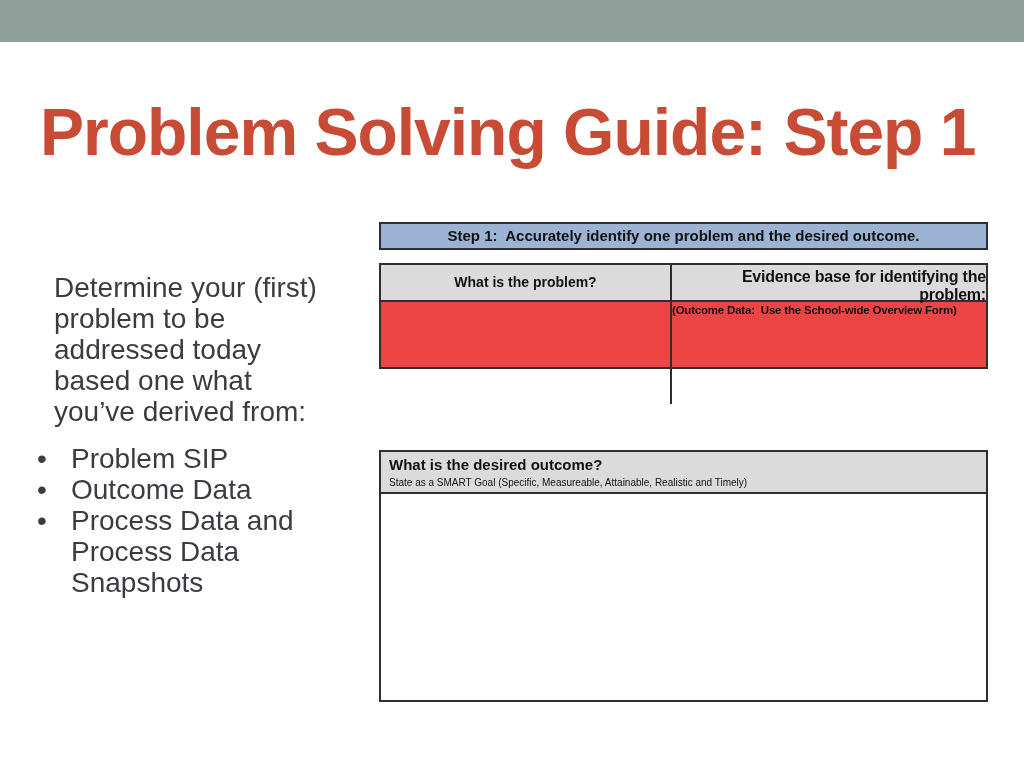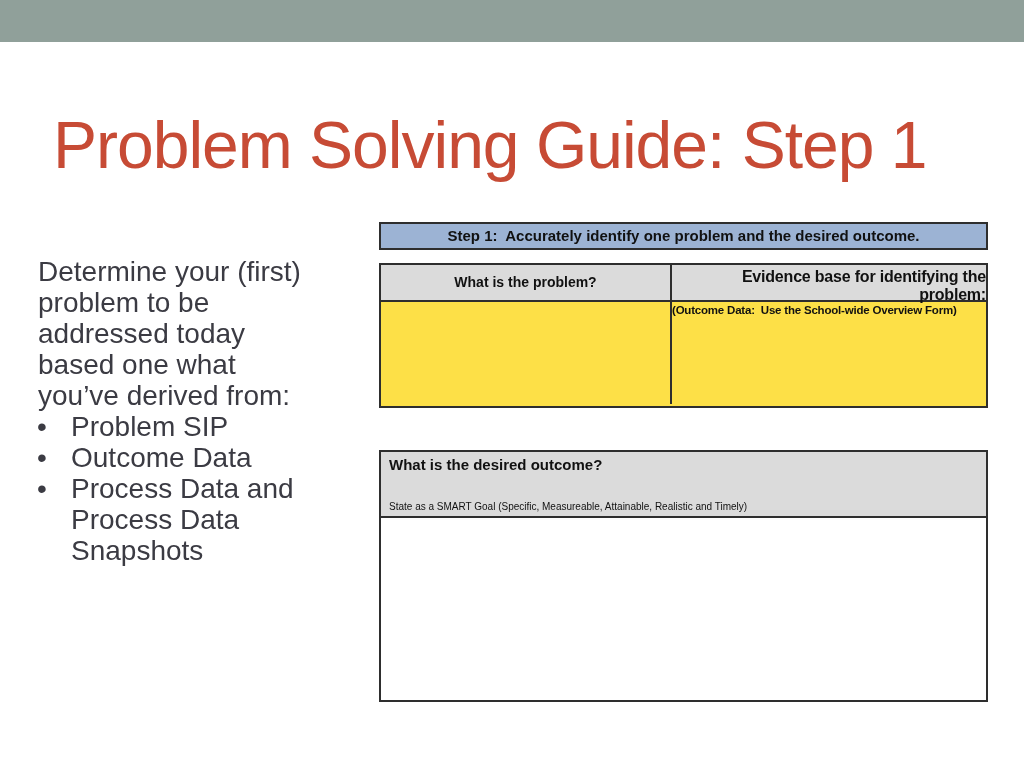--- a/index.html
+++ b/index.html
@@ -5,63 +5,63 @@
   html,body{margin:0;padding:0;background:#ffffff;}
   .slide{
     position:relative;width:1024px;height:768px;background:#ffffff;
     font-family:"Liberation Sans",sans-serif;overflow:hidden;
   }
   .top-bar{
     position:absolute;left:0;top:0;width:1024px;height:42px;
     background:var(--top_bar,#90A09A);
   }
   .title{
-    position:absolute;left:40px;top:94px;margin:13px;
-    font-size:66px;font-weight:400;letter-spacing:-1px;
+    position:absolute;left:40px;top:94px;margin:0;
+    font-size:66px;font-weight:700;letter-spacing:-1px;
     color:var(--title,#C74B35);white-space:nowrap;
   }
   .left-text{
     position:absolute;left:34px;top:256px;width:310px;
     color:var(--body_text,#3B3B43);font-size:28px;line-height:31px;
   }
-  .para{margin:0;padding-left:4px;white-space:pre-line;}
+  .para{margin:16px;padding-left:4px;white-space:pre-line;}
   .bullets{list-style:none;margin:0;padding:0;}
   .bullets li{display:flex;}
   .dot{width:34px;flex:none;padding-left:3px;}
   .btext{white-space:pre-line;flex:1;}
 
   .form{position:absolute;left:379px;top:222px;width:609px;height:480px;color:#111;}
   .banner{
     position:absolute;left:0;top:0;width:100%;height:28px;box-sizing:border-box;
     background:var(--banner_blue,#9CB3D4);border:2px solid var(--border_dark,#2E2E2E);
     font-weight:bold;font-size:15px;text-align:center;line-height:23px;white-space:pre;
   }
   .table1{
-    position:absolute;left:0;top:41px;width:100%;height:145px;box-sizing:border-box;
-    border:2px solid var(--border_dark,#2E2E2E);background:#fde047;
+    position:absolute;left:0;top:41px;width:100%;height:106px;box-sizing:border-box;
+    border:2px solid var(--border_dark,#2E2E2E);background:#ef4444;
   }
   .t1-header{
     display:flex;height:37px;box-sizing:border-box;
     background:var(--header_gray,#DBDBDB);border-bottom:2px solid var(--border_dark,#2E2E2E);
   }
   .t1-col1{width:291px;flex:none;border-right:2px solid var(--border_dark,#2E2E2E);box-sizing:border-box;}
   .t1-col2{flex:1;}
   .t1-h1{font-weight:bold;font-size:14px;text-align:center;padding-top:9px;}
   .t1-h2-line1{font-weight:bold;font-size:16px;text-align:right;padding-top:3px;letter-spacing:-0.2px;}
   .t1-h2-line2{font-weight:bold;font-size:11.5px;text-align:left;white-space:pre;letter-spacing:-0.2px;}
   .t1-body{display:flex;height:102px;}
   .t1-b1{width:291px;flex:none;border-right:2px solid var(--border_dark,#2E2E2E);box-sizing:border-box;}
   .t1-b2{flex:1;}
 
   .table2{
     position:absolute;left:0;top:228px;width:100%;height:252px;box-sizing:border-box;
     border:2px solid var(--border_dark,#2E2E2E);background:#fff;
   }
   .t2-header{
-    position:relative;height:66px;box-sizing:border-box;
+    position:relative;height:42px;box-sizing:border-box;
     background:var(--header_gray,#DBDBDB);border-bottom:2px solid var(--border_dark,#2E2E2E);
   }
   .t2-title{position:absolute;left:8px;top:4px;font-weight:bold;font-size:15px;}
   .t2-sub{position:absolute;left:8px;bottom:4px;font-size:10px;white-space:pre;}
   .t2-body{position:relative;height:195px;}
 </style>
 </head>
 <body>
 
 <div class="slide">

